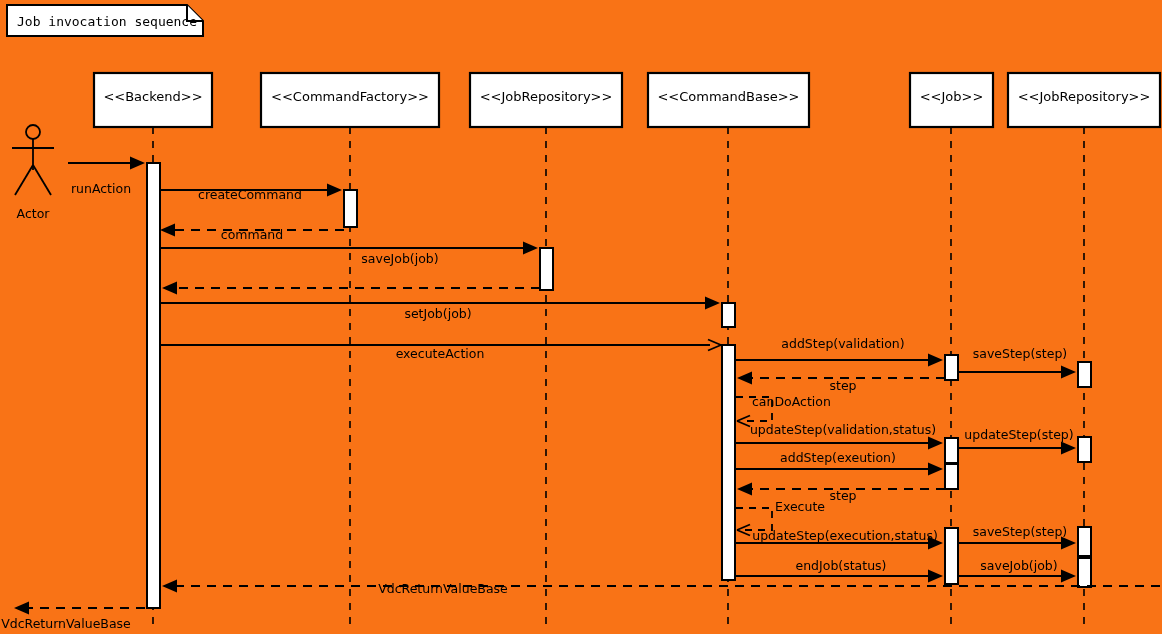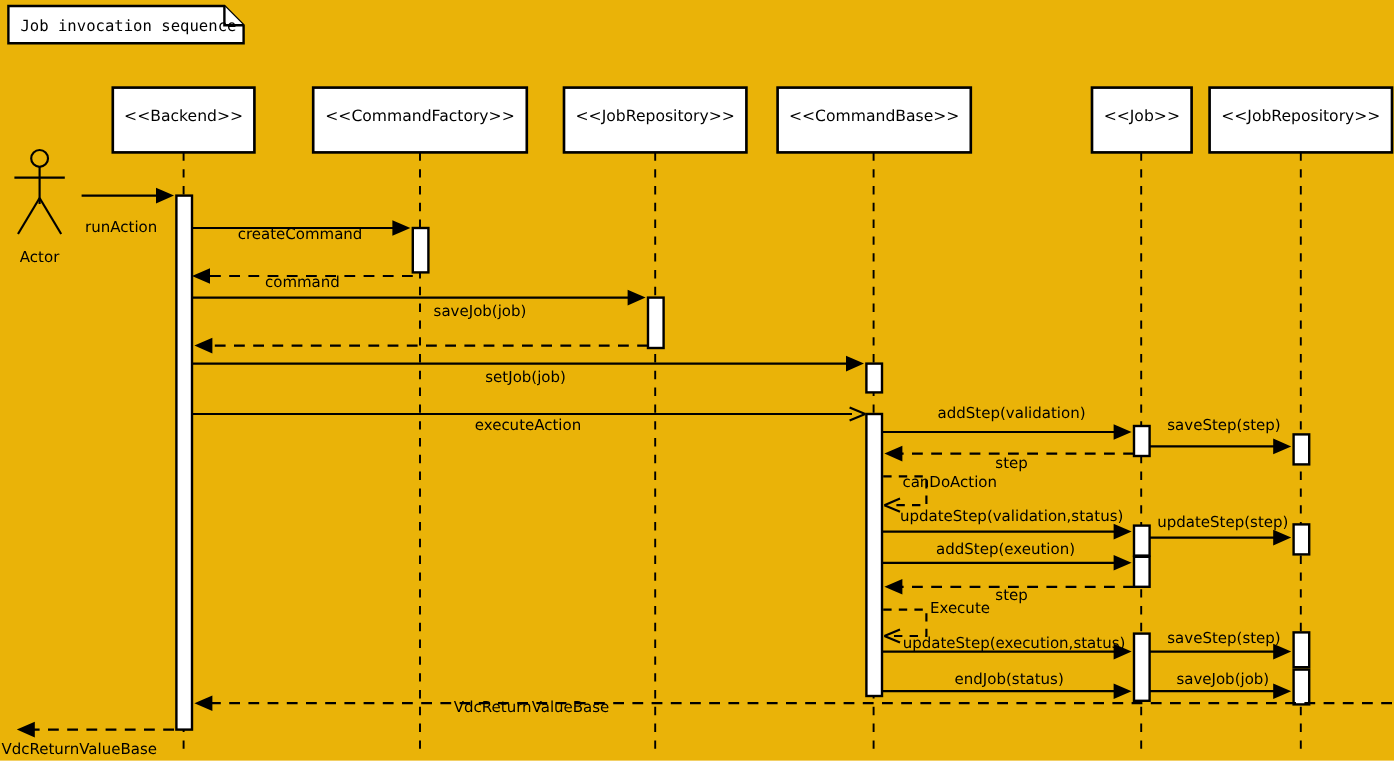--- a/index.html
+++ b/index.html
@@ -8,21 +8,21 @@
     padding: 0;
     background: #ffffff;
   }
   body {
     font-family: "DejaVu Sans", sans-serif;
   }
   #canvas {
     position: relative;
     width: 1162px;
     height: 634px;
-    background: #eab308;
+    background: #f97316;
     overflow: hidden;
   }
   svg#diagram {
     position: absolute;
     left: 0;
     top: 0;
     width: 1162px;
     height: 634px;
     display: block;
   }

